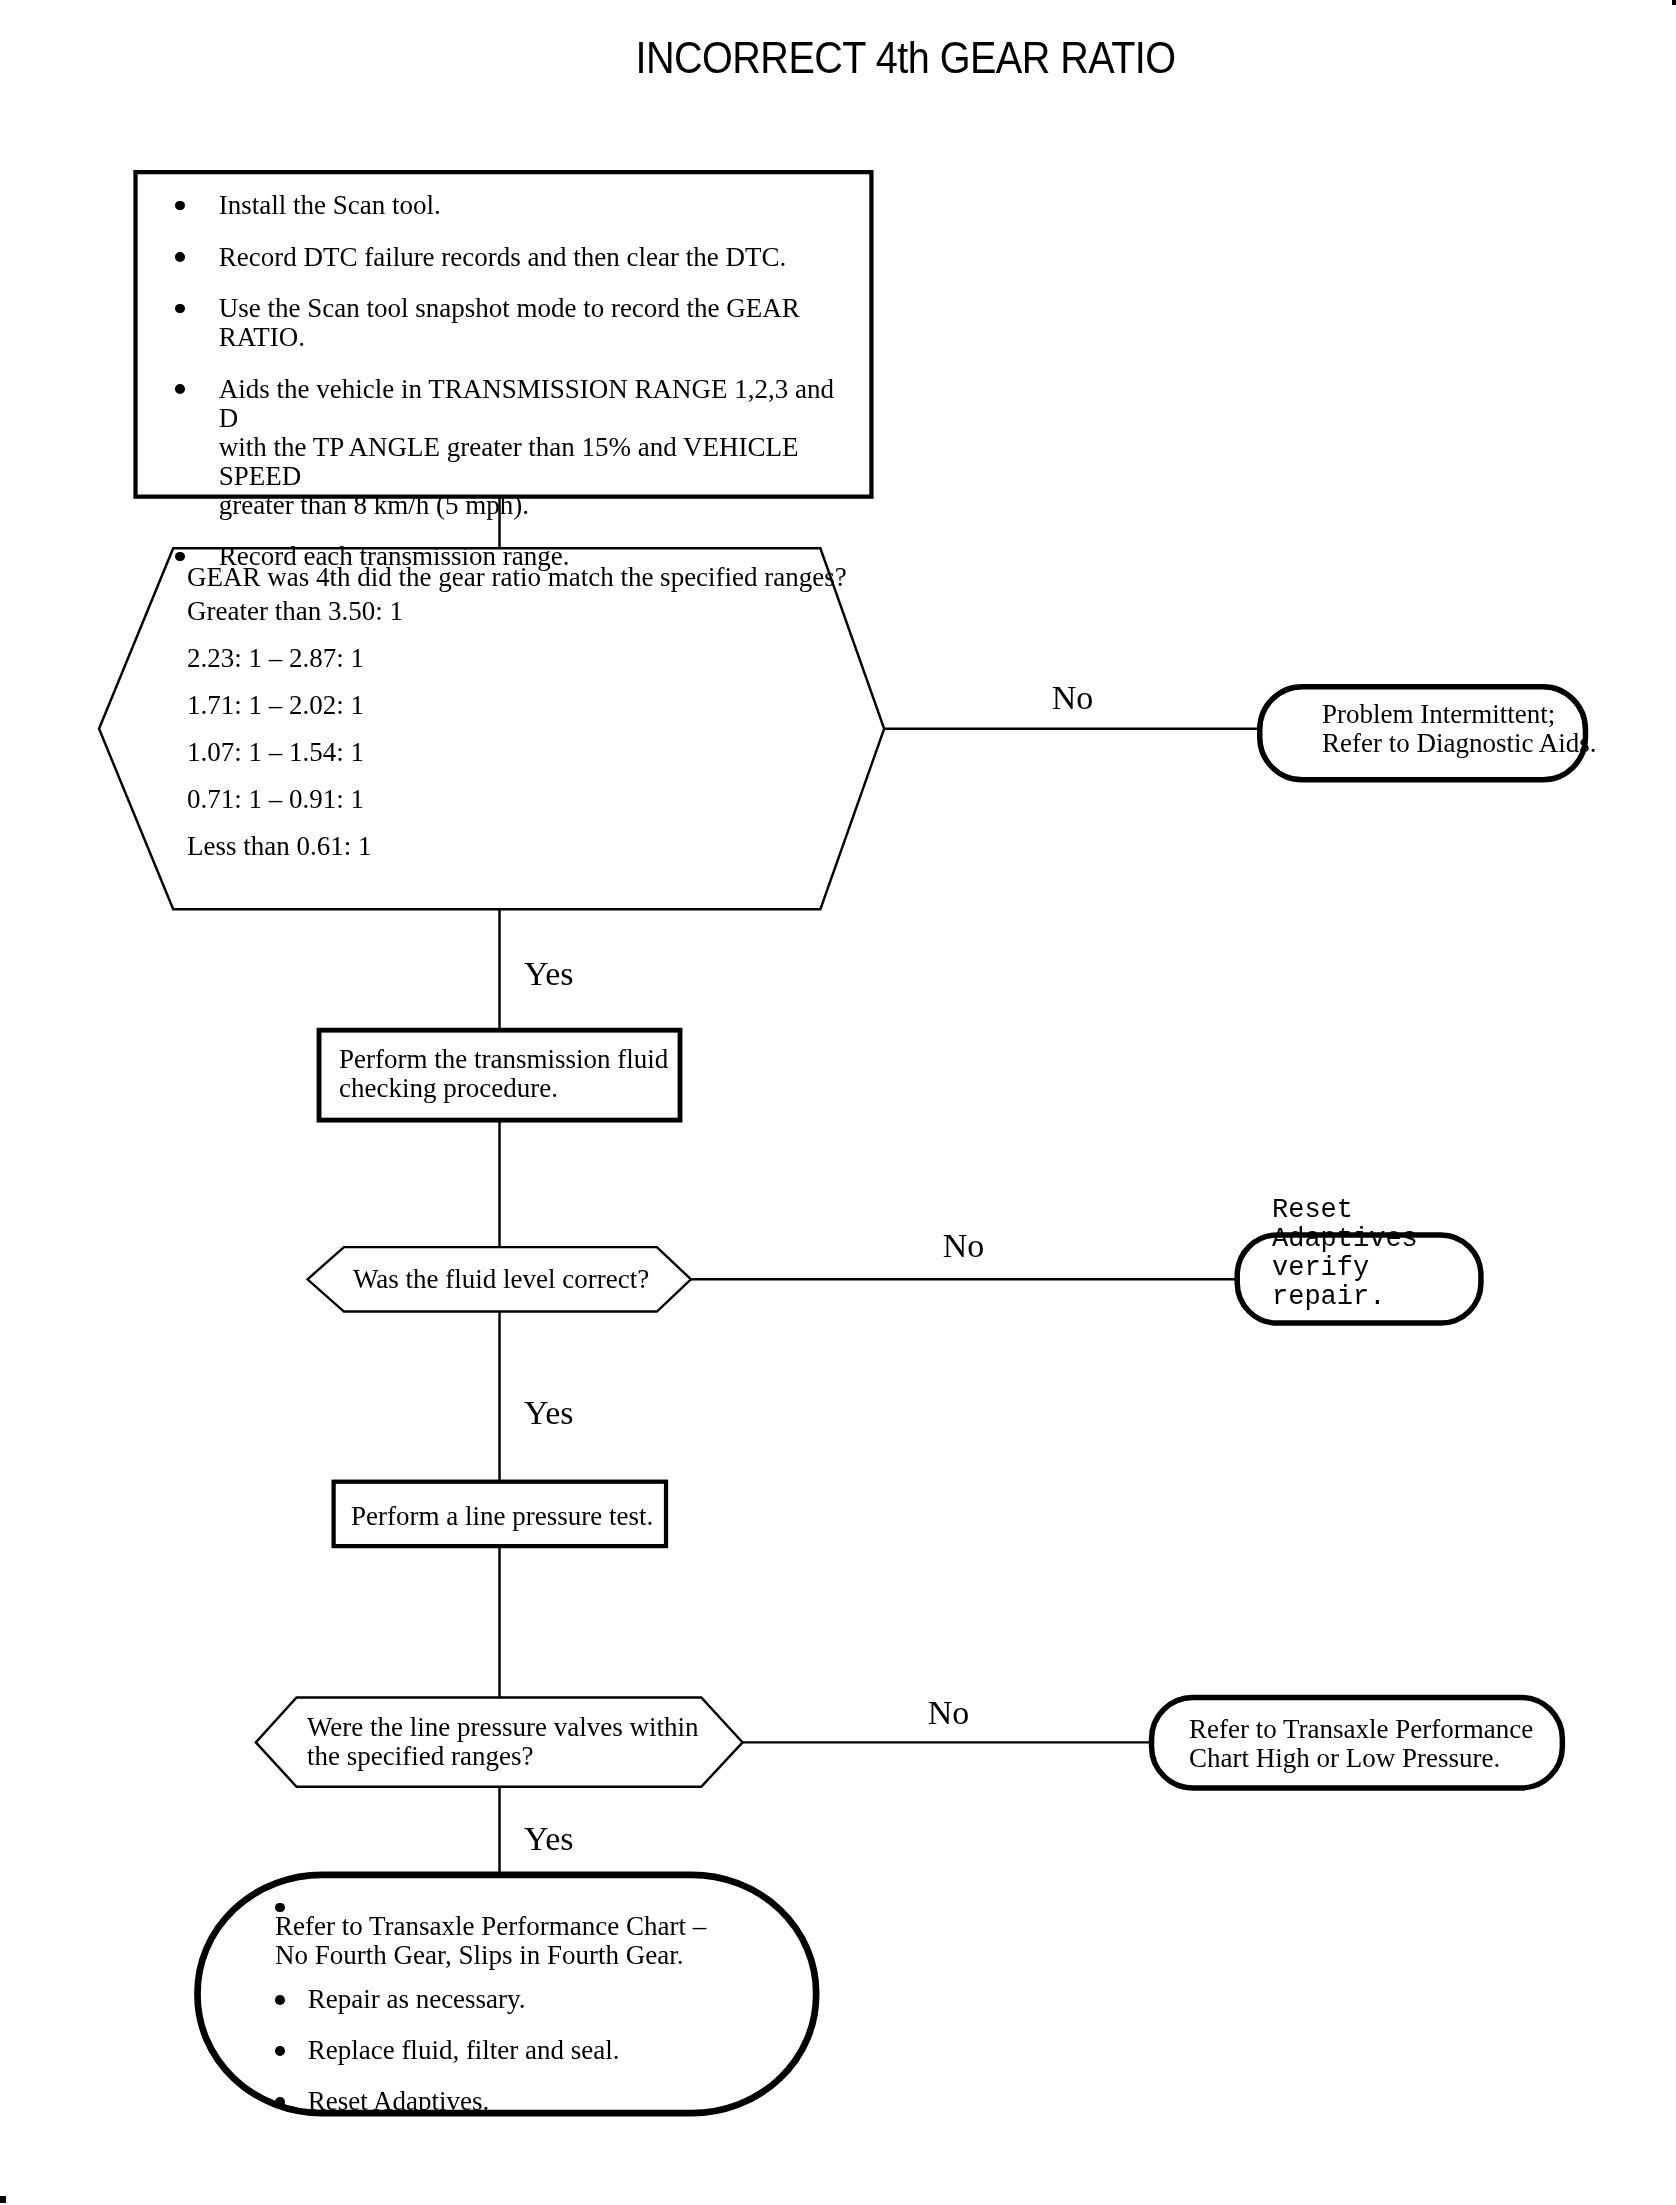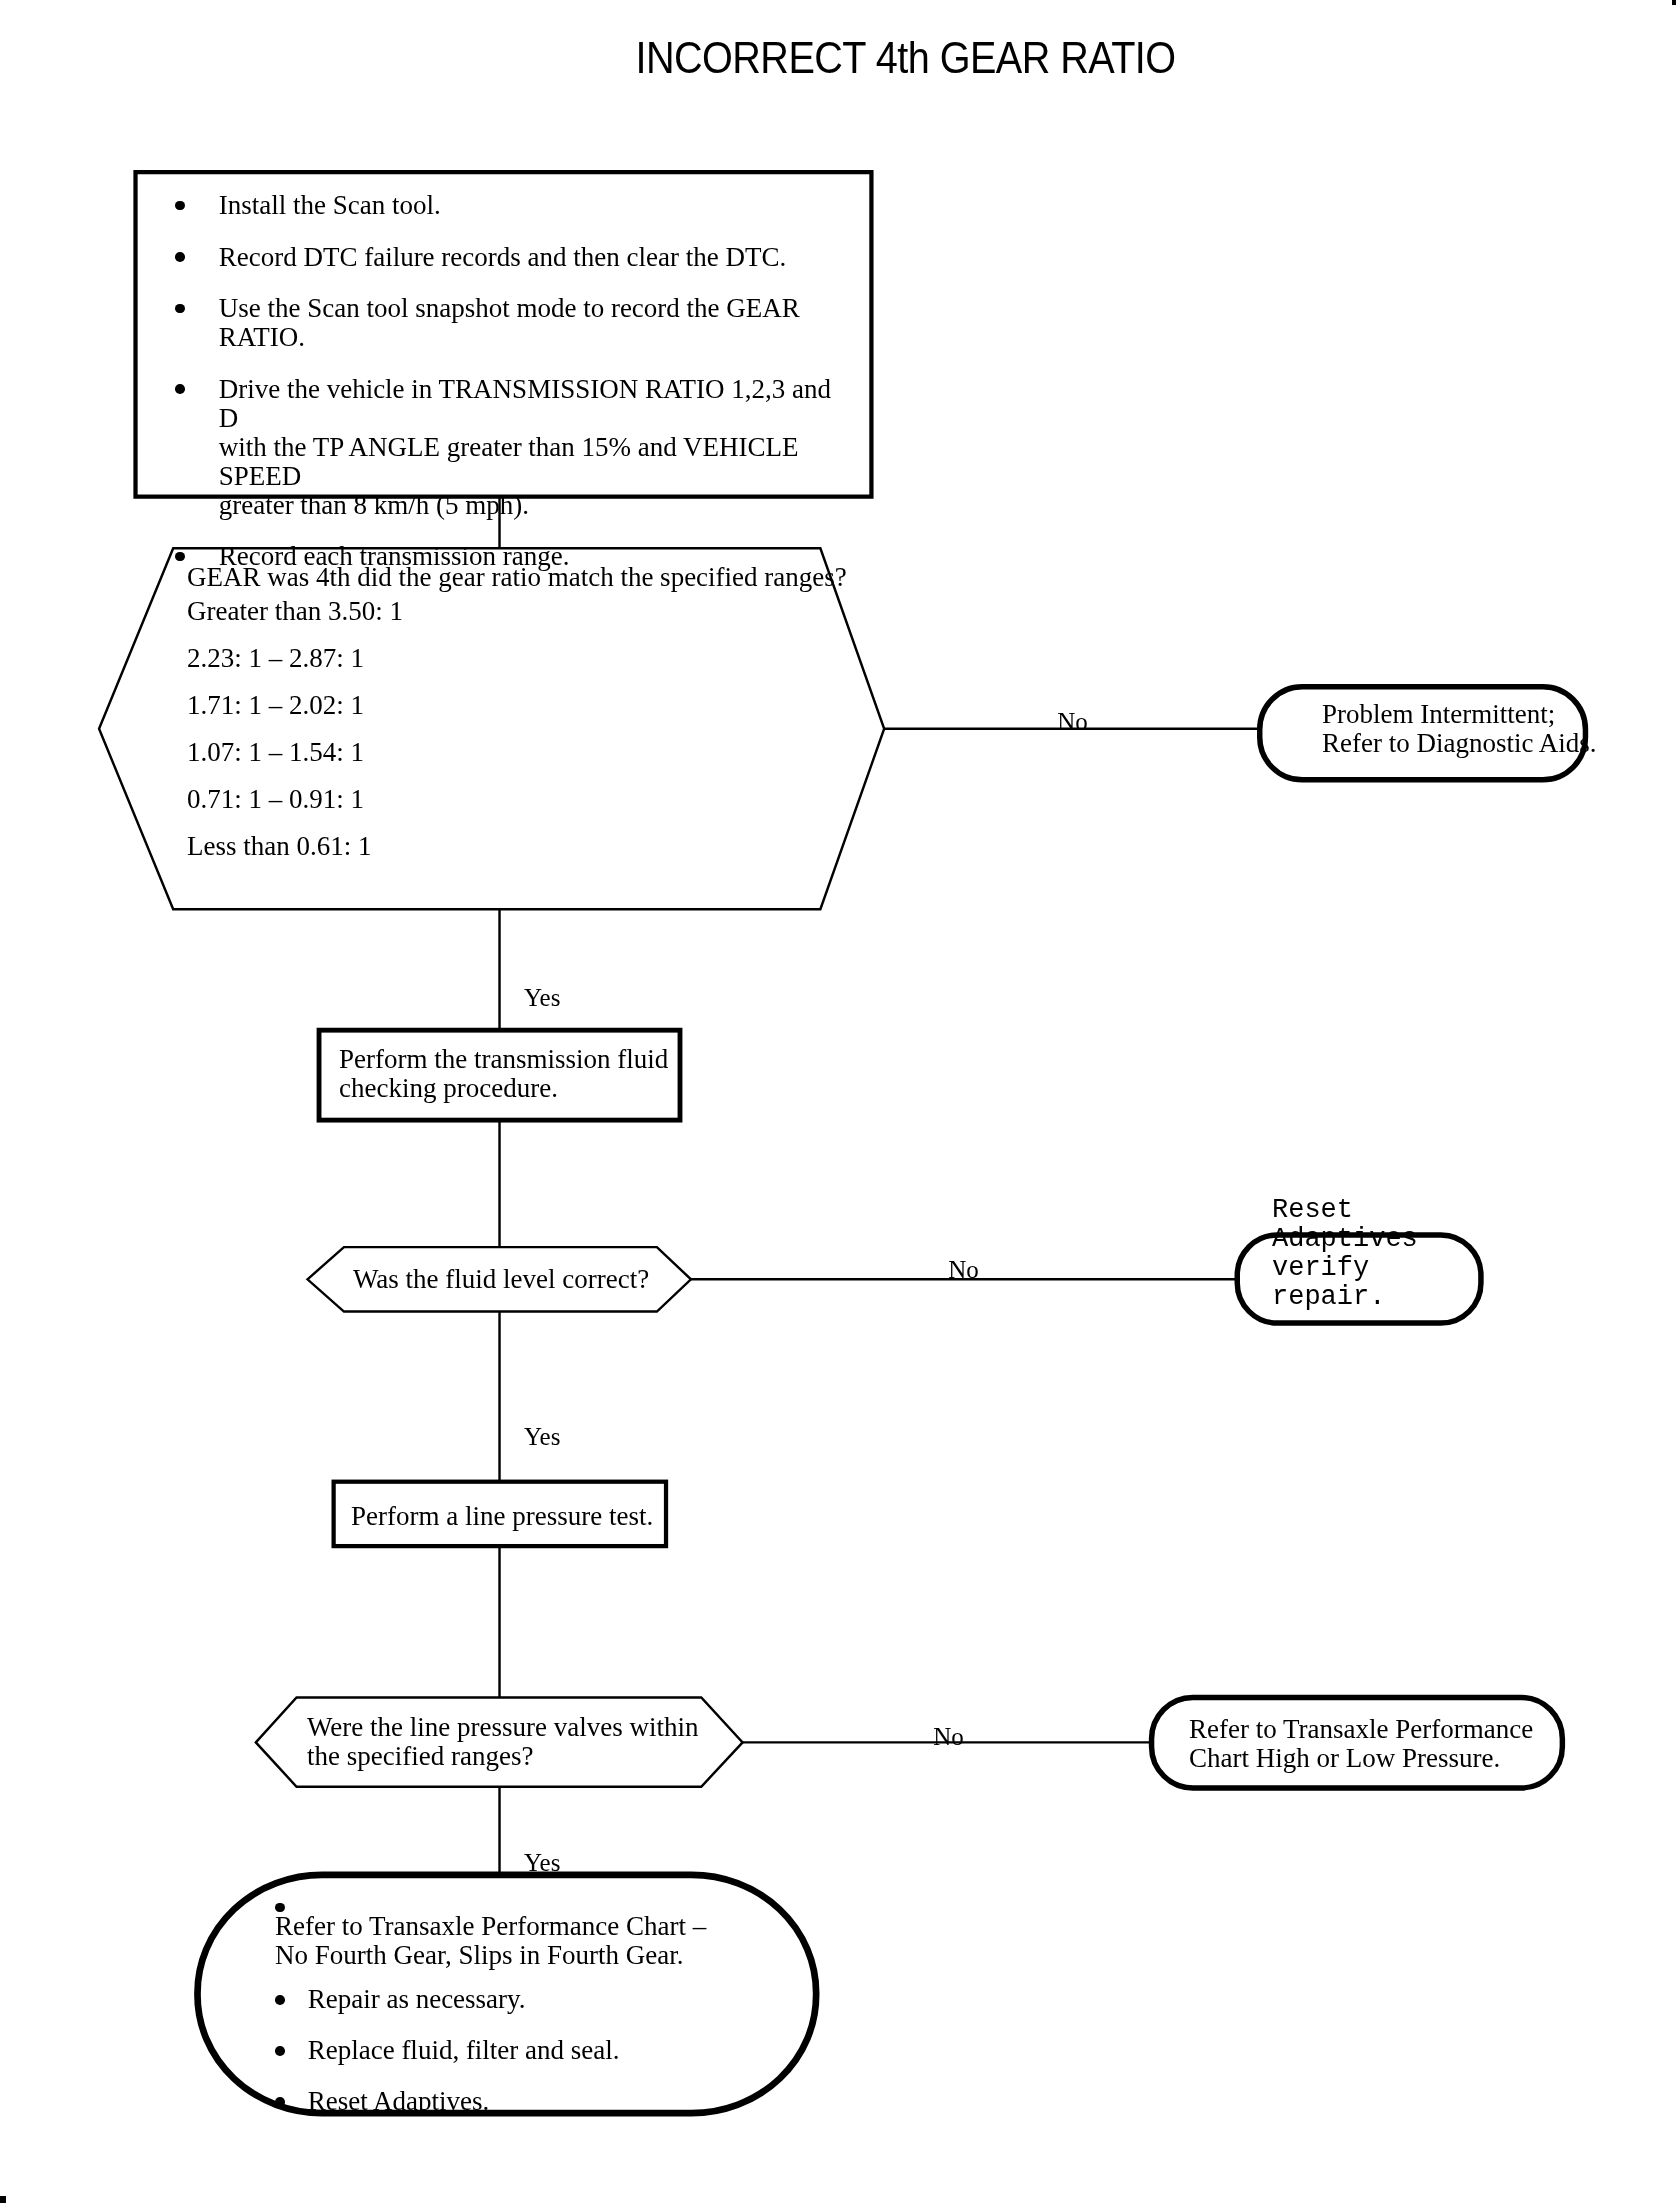--- a/index.html
+++ b/index.html
@@ -20,21 +20,21 @@
     left: 480px; top: 34px; width: 851px;
     text-align: center;
     font-family: "Liberation Sans", sans-serif;
     font-size: 44px; line-height: 47px;
     letter-spacing: -0.6px;
     transform: scaleX(0.90);
     transform-origin: 50% 50%;
     white-space: nowrap;
   }
   .txt { font-size: 27px; line-height: 29px; }
-  .branch-label { font-size: 25px; line-height: 29px; margin-top: 24px; }
+  .branch-label { font-size: 34px; line-height: 29px; }
   .bullet-list { display: flex; flex-direction: column; }
   .bullet-item { display: flex; align-items: flex-start; }
   .dot {
     flex: none;
     width: 9.7px; height: 9.7px;
     border-radius: 50%;
     background: #000;
     margin-top: 9.7px;
   }
   .start-gap { margin-right: 34px; }
@@ -93,21 +93,21 @@
       <span class="dot start-gap"></span>
       <span class="txt">Record DTC failure records and then clear the DTC.</span>
     </div>
     <div class="bullet-item gap37">
       <span class="dot start-gap"></span>
       <span class="txt">Use the Scan tool snapshot mode to record the GEAR RATIO.</span>
     </div>
     <div class="bullet-item gap37">
       <span class="dot start-gap"></span>
       <span class="txt">
-        <span style="display:block">Drive the vehicle in TRANSMISSION RATIO 1,2,3 and D</span>
+        <span style="display:block">Aids the vehicle in TRANSMISSION RANGE 1,2,3 and D</span>
         <span style="display:block">with the TP ANGLE greater than 15% and VEHICLE SPEED</span>
         <span style="display:block">greater than 8 km/h (5 mph).</span>
       </span>
     </div>
     <div class="bullet-item">
       <span class="dot start-gap"></span>
       <span class="txt">Record each transmission range.</span>
     </div>
   </div>
 

